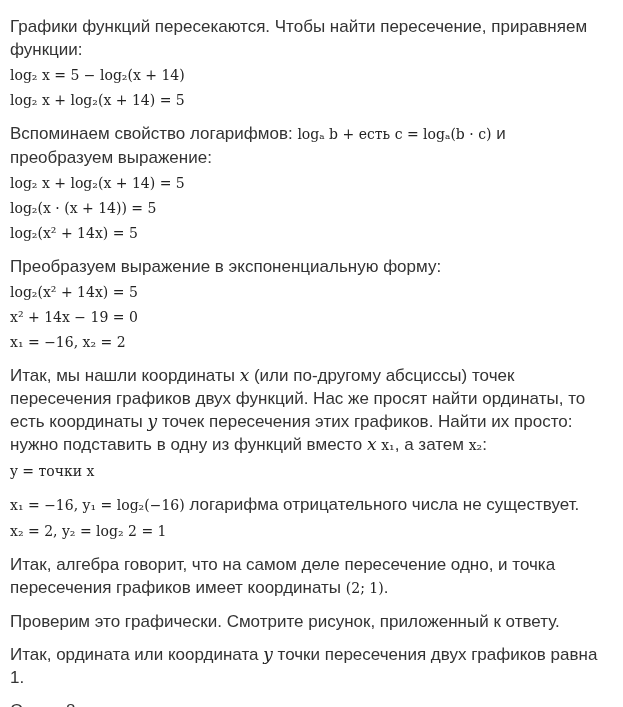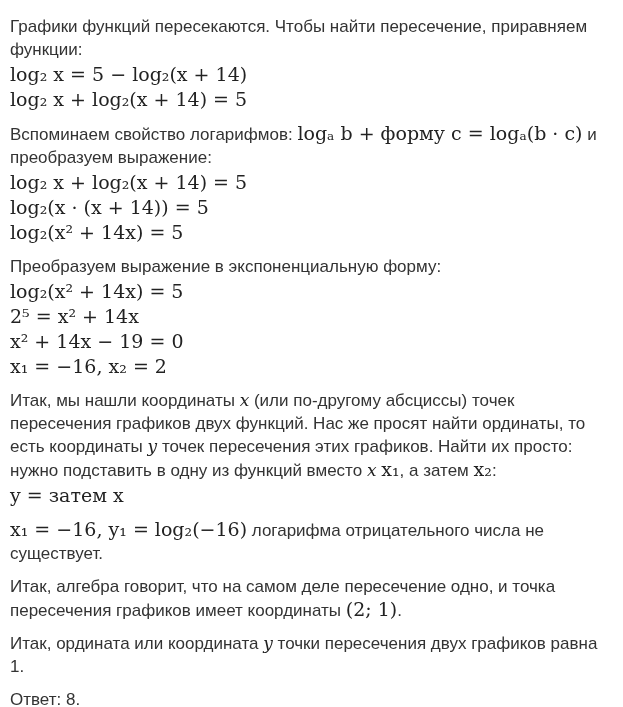--- a/index.html
+++ b/index.html
@@ -24,46 +24,47 @@
   }
   p.eq {
     margin: 0 0 1px 0;
   }
   .txt {
     font-family: "Liberation Sans", sans-serif;
     color: #333333;
   }
   .math {
     font-family: "DejaVu Serif", serif;
-    font-size: 19px;
+    font-size: 14px;
     color: #222222;
     white-space: pre-wrap;
   }
   .var {
     font-family: "DejaVu Serif", serif;
     font-style: italic;
     font-size: 17px;
     color: #222222;
   }
 </style>
 </head>
 <body>
 
 <div class="content">
   <p class="line"><span class="txt">Графики функций пересекаются. Чтобы найти пересечение, приравняем функции:</span></p>
   <p class="line eq"><span class="math">log₂ x = 5 − log₂(x + 14)</span></p>
   <p class="line eq"><span class="math">log₂ x + log₂(x + 14) = 5</span></p>
-  <p class="line"><span class="txt">Вспоминаем свойство логарифмов: </span><span class="math">logₐ b + форму c = logₐ(b · c)</span><span class="txt"> и преобразуем выражение:</span></p>
+  <p class="line"><span class="txt">Вспоминаем свойство логарифмов: </span><span class="math">logₐ b + есть c = logₐ(b · c)</span><span class="txt"> и преобразуем выражение:</span></p>
   <p class="line eq"><span class="math">log₂ x + log₂(x + 14) = 5</span></p>
   <p class="line eq"><span class="math">log₂(x · (x + 14)) = 5</span></p>
   <p class="line eq"><span class="math">log₂(x² + 14x) = 5</span></p>
   <p class="line"><span class="txt">Преобразуем выражение в экспоненциальную форму:</span></p>
   <p class="line eq"><span class="math">log₂(x² + 14x) = 5</span></p>
-  <p class="line eq"><span class="math">2⁵ = x² + 14x</span></p>
   <p class="line eq"><span class="math">x² + 14x − 19 = 0</span></p>
   <p class="line eq"><span class="math">x₁ = −16, x₂ = 2</span></p>
   <p class="line"><span class="txt">Итак, мы нашли координаты </span><span class="var">x</span><span class="txt"> (или по-другому абсциссы) точек пересечения графиков двух функций. Нас же просят найти ординаты, то есть координаты </span><span class="var">y</span><span class="txt"> точек пересечения этих графиков. Найти их просто: нужно подставить в одну из функций вместо </span><span class="var">x</span><span class="txt"> </span><span class="math">x₁</span><span class="txt">, а затем </span><span class="math">x₂</span><span class="txt">:</span></p>
-  <p class="line eq"><span class="math">y = затем x</span></p>
+  <p class="line eq"><span class="math">y = точки x</span></p>
   <p class="line"><span class="math">x₁ = −16, y₁ = log₂(−16)</span><span class="txt"> логарифма отрицательного числа не существует.</span></p>
+  <p class="line eq"><span class="math">x₂ = 2, y₂ = log₂ 2 = 1</span></p>
   <p class="line"><span class="txt">Итак, алгебра говорит, что на самом деле пересечение одно, и точка пересечения графиков имеет координаты </span><span class="math">(2; 1)</span><span class="txt">.</span></p>
+  <p class="line"><span class="txt">Проверим это графически. Смотрите рисунок, приложенный к ответу.</span></p>
   <p class="line"><span class="txt">Итак, ордината или координата </span><span class="var">y</span><span class="txt"> точки пересечения двух графиков равна 1.</span></p>
   <p class="line"><span class="txt">Ответ: 8.</span></p>
 </div>
 
 </body></html>

